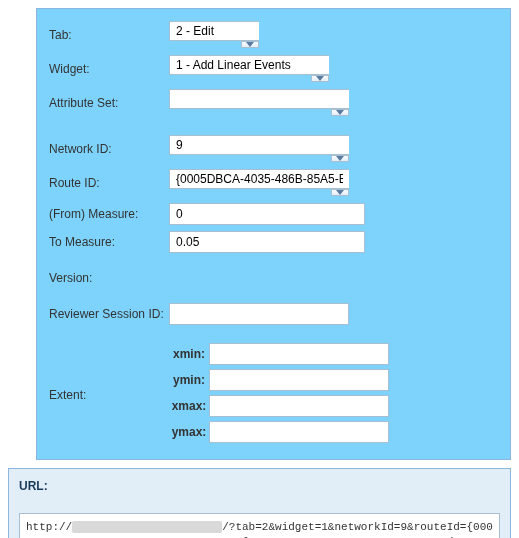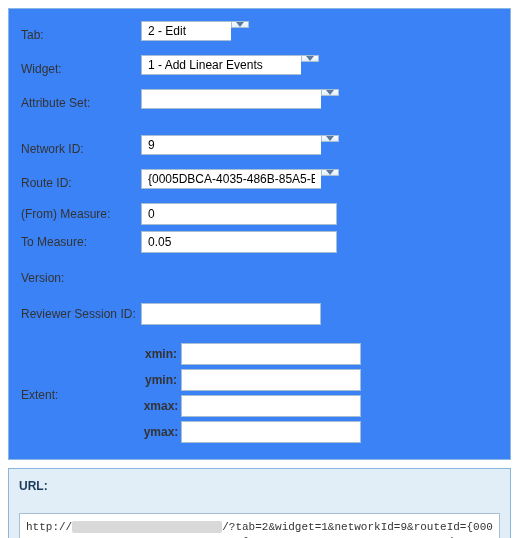--- a/index.html
+++ b/index.html
@@ -7,39 +7,41 @@
     margin: 0;
     padding: 8px;
     font-family: Arial, Helvetica, sans-serif;
     font-size: 12px;
     color: #333;
     background: #fff;
     width: 519px;
   }
   .panel {
     border: 1px solid #8bb6e0;
-    background: #3b82f6;
+    background: #7dd3fc;
     padding: 12px;
     margin-bottom: 8px;
+    margin-left: 28px;
   }
   .form-row {
     display: flex;
     align-items: center;
     margin-bottom: 6px;
   }
   .form-row.gap { margin-bottom: 18px; }
   .form-label {
     width: 120px;
     flex-shrink: 0;
     color: #333;
   }
   .combo {
     display: flex;
-    align-items: flex-start;
+    align-items: flex-end;
     height: 28px;
+    flex-direction: column;
   }
   .combo-input {
     border: 1px solid #a8bed1;
     border-right: none;
     background: #fff;
     padding: 2px 6px;
     font-size: 12px;
     font-family: inherit;
     outline: none;
   }

